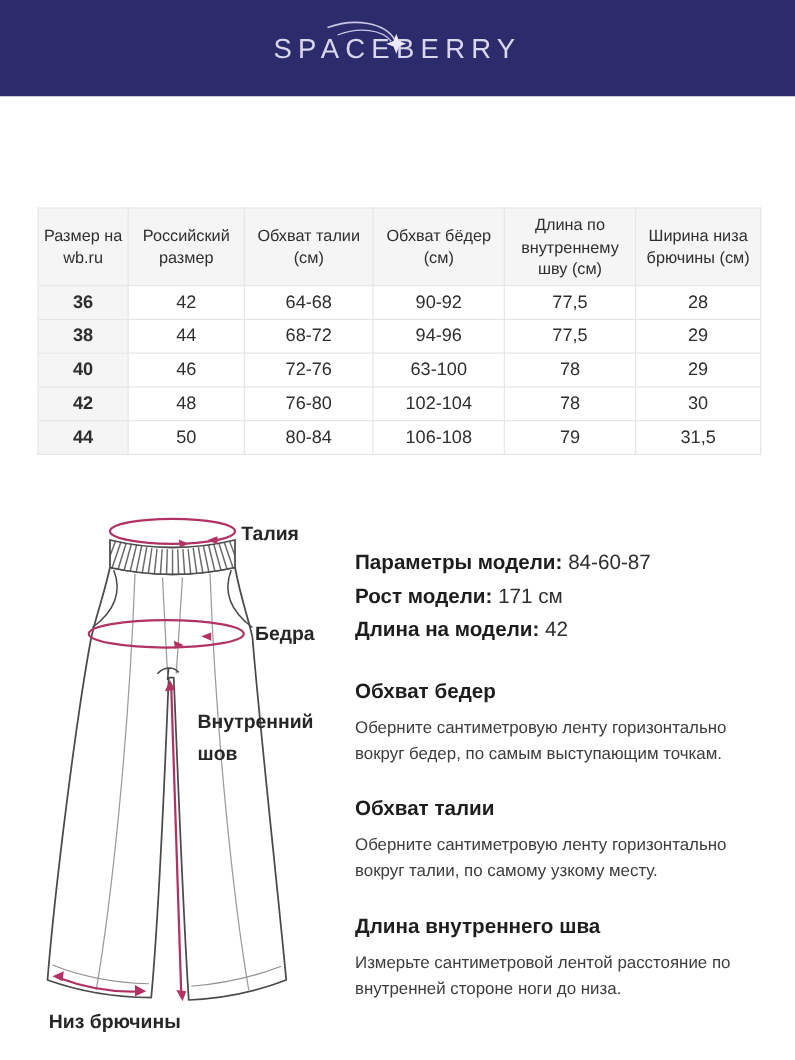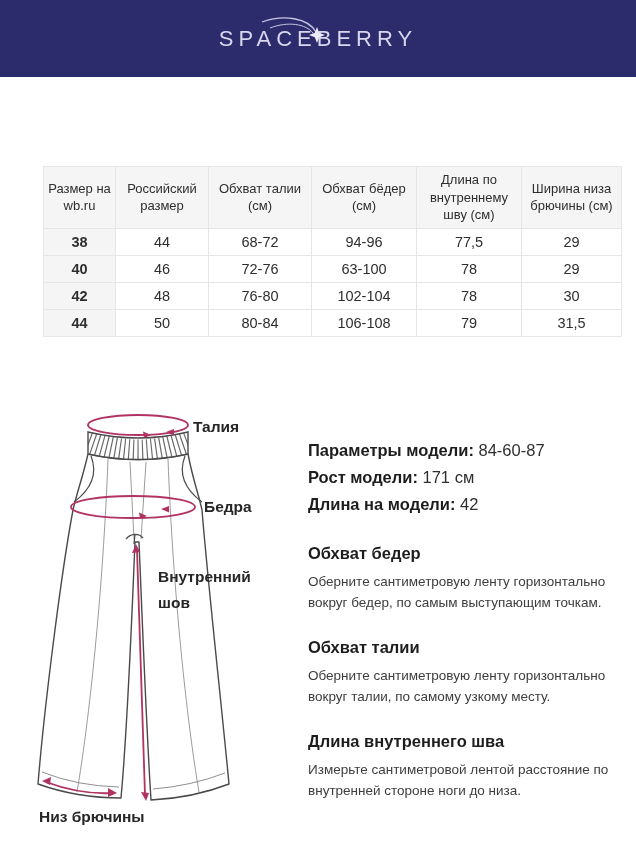--- a/index.html
+++ b/index.html
@@ -7,33 +7,33 @@
         font-family:"Liberation Sans","DejaVu Sans",sans-serif;color:#2e2e2e;}
 
   
   .hdr{position:absolute;top:0;left:0;width:636px;height:77px;background:#2c2b6c;
        display:flex;align-items:center;justify-content:center;}
   .logo-wrap{position:relative;}
   .logo-text{font-size:22px;letter-spacing:5px;color:#d9d7ee;font-weight:400;}
   .comet{position:absolute;top:-14px;left:50%;margin-left:-62px;}
 
   
-  .table-wrap{position:absolute;top:166px;left:43px;width:578px;}
+  .table-wrap{position:absolute;top:166px;left:30px;width:578px;}
   table{border-collapse:collapse;width:578px;table-layout:fixed;}
   th,td{border:1px solid #e6e6e6;text-align:center;vertical-align:middle;box-sizing:border-box;}
   th{background:#f5f5f5;font-weight:400;font-size:13px;line-height:1.35;height:56px;padding:4px 3px;color:#2e2e2e;}
   td{height:27px;font-size:14.5px;padding:0 2px;color:#2e2e2e;background:#ffffff;}
   tbody td:first-child{background:#f5f5f5;font-weight:700;}
 
   
   .diagram{position:absolute;top:392px;left:11px;width:270px;height:452px;}
   .dlabel{font-family:"Liberation Sans","DejaVu Sans",sans-serif;font-size:15.5px;font-weight:600;fill:#262626;}
 
   
-  .info{position:absolute;top:437px;left:308px;width:322px;}
+  .info{position:absolute;top:437px;left:284px;width:322px;}
   .mi-line{font-size:16.5px;line-height:27px;color:#2e2e2e;}
   .mi-line .lbl{font-weight:700;color:#1d1d1d;}
   .sections{margin-top:26px;}
   .ms h3{font-size:16.5px;font-weight:700;color:#1d1d1d;margin:0 0 9px 0;}
   .ms p{font-size:13.5px;line-height:1.55;color:#3d3d3d;margin:0 0 24px 0;}
 </style>
 </head>
 <body>
 
 <div class="page">
@@ -63,20 +63,28 @@
         <tr>
           <th>Размер на wb.ru</th>
           <th>Российский размер</th>
           <th>Обхват талии (см)</th>
           <th>Обхват бёдер (см)</th>
           <th>Длина по внутреннему шву (см)</th>
           <th>Ширина низа брючины (см)</th>
         </tr>
       </thead>
       <tbody>
+        <tr>
+          <td>36</td>
+          <td>42</td>
+          <td>64-68</td>
+          <td>90-92</td>
+          <td>77,5</td>
+          <td>28</td>
+        </tr>
         <tr>
           <td>38</td>
           <td>44</td>
           <td>68-72</td>
           <td>94-96</td>
           <td>77,5</td>
           <td>29</td>
         </tr>
         <tr>
           <td>40</td>

